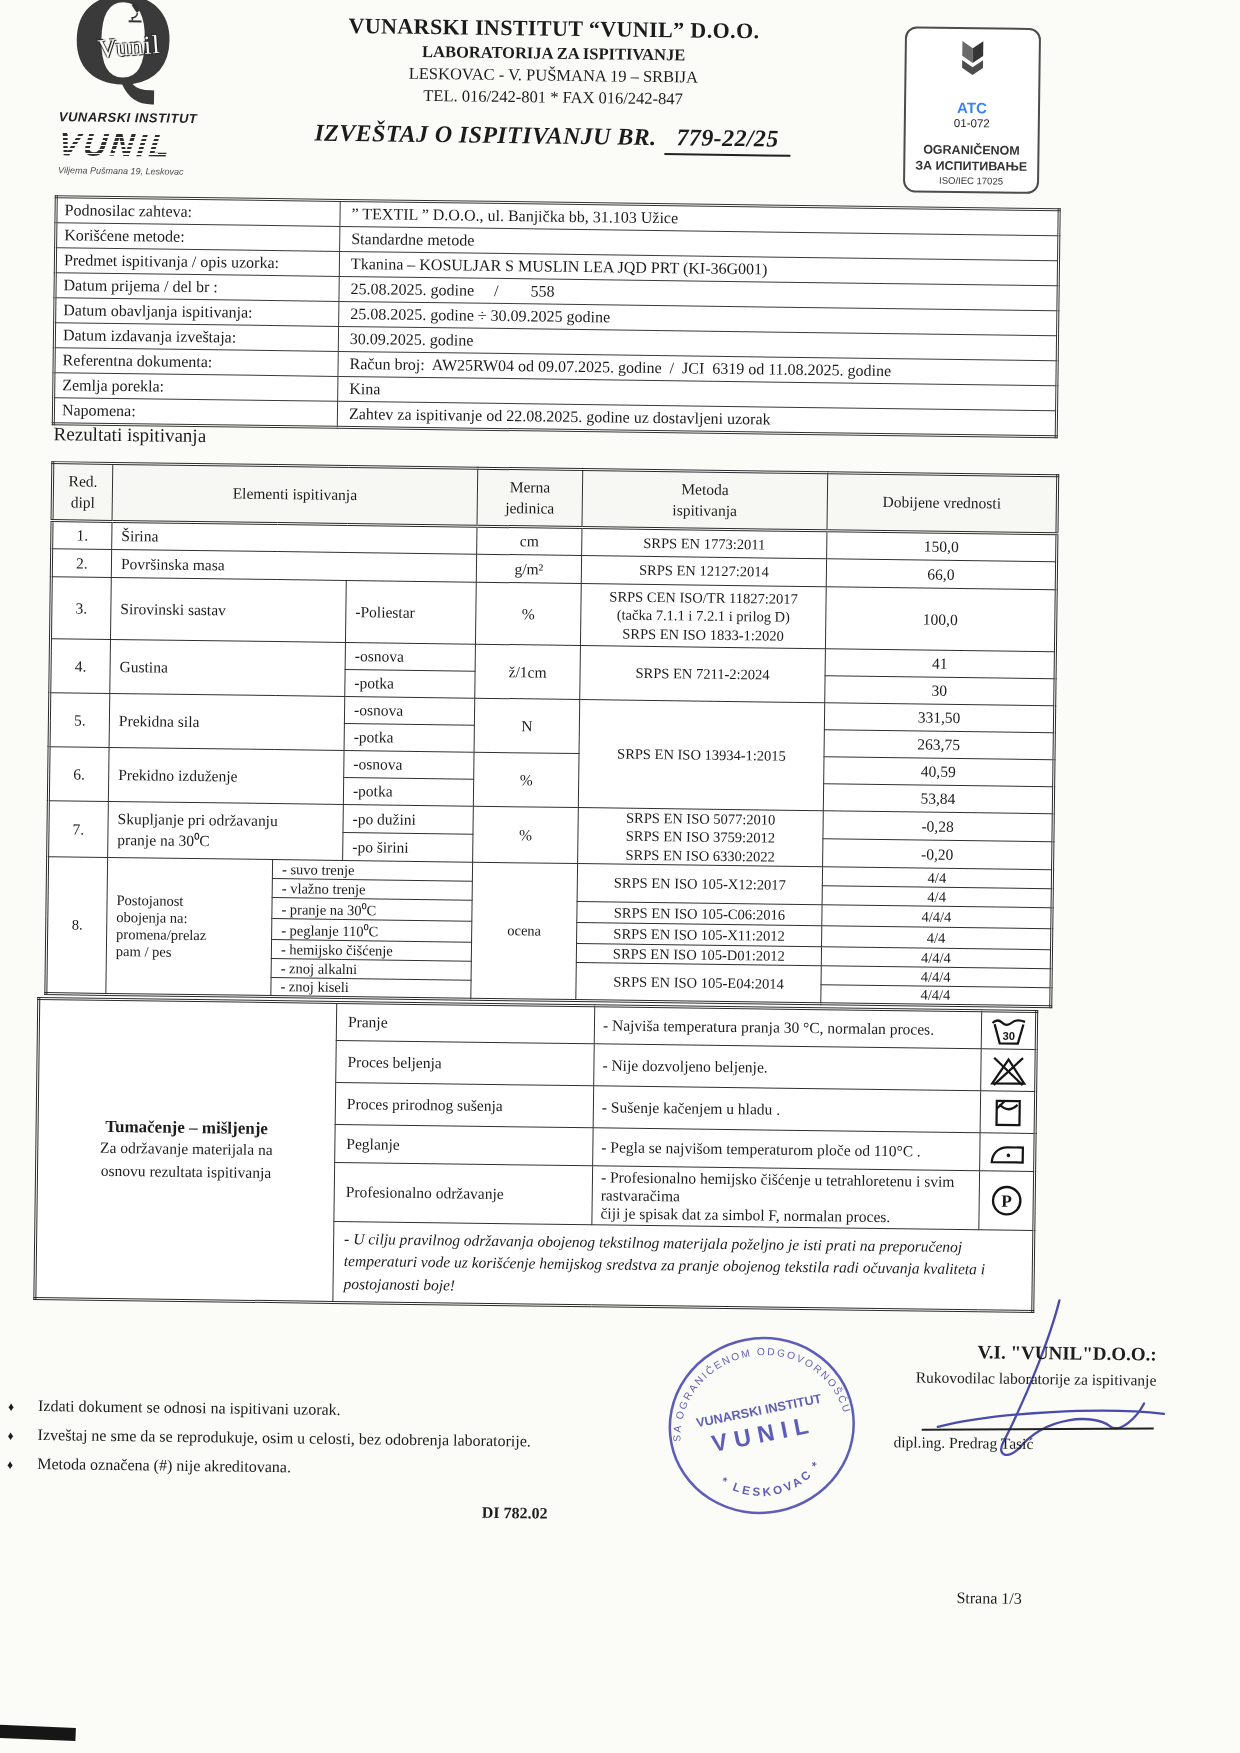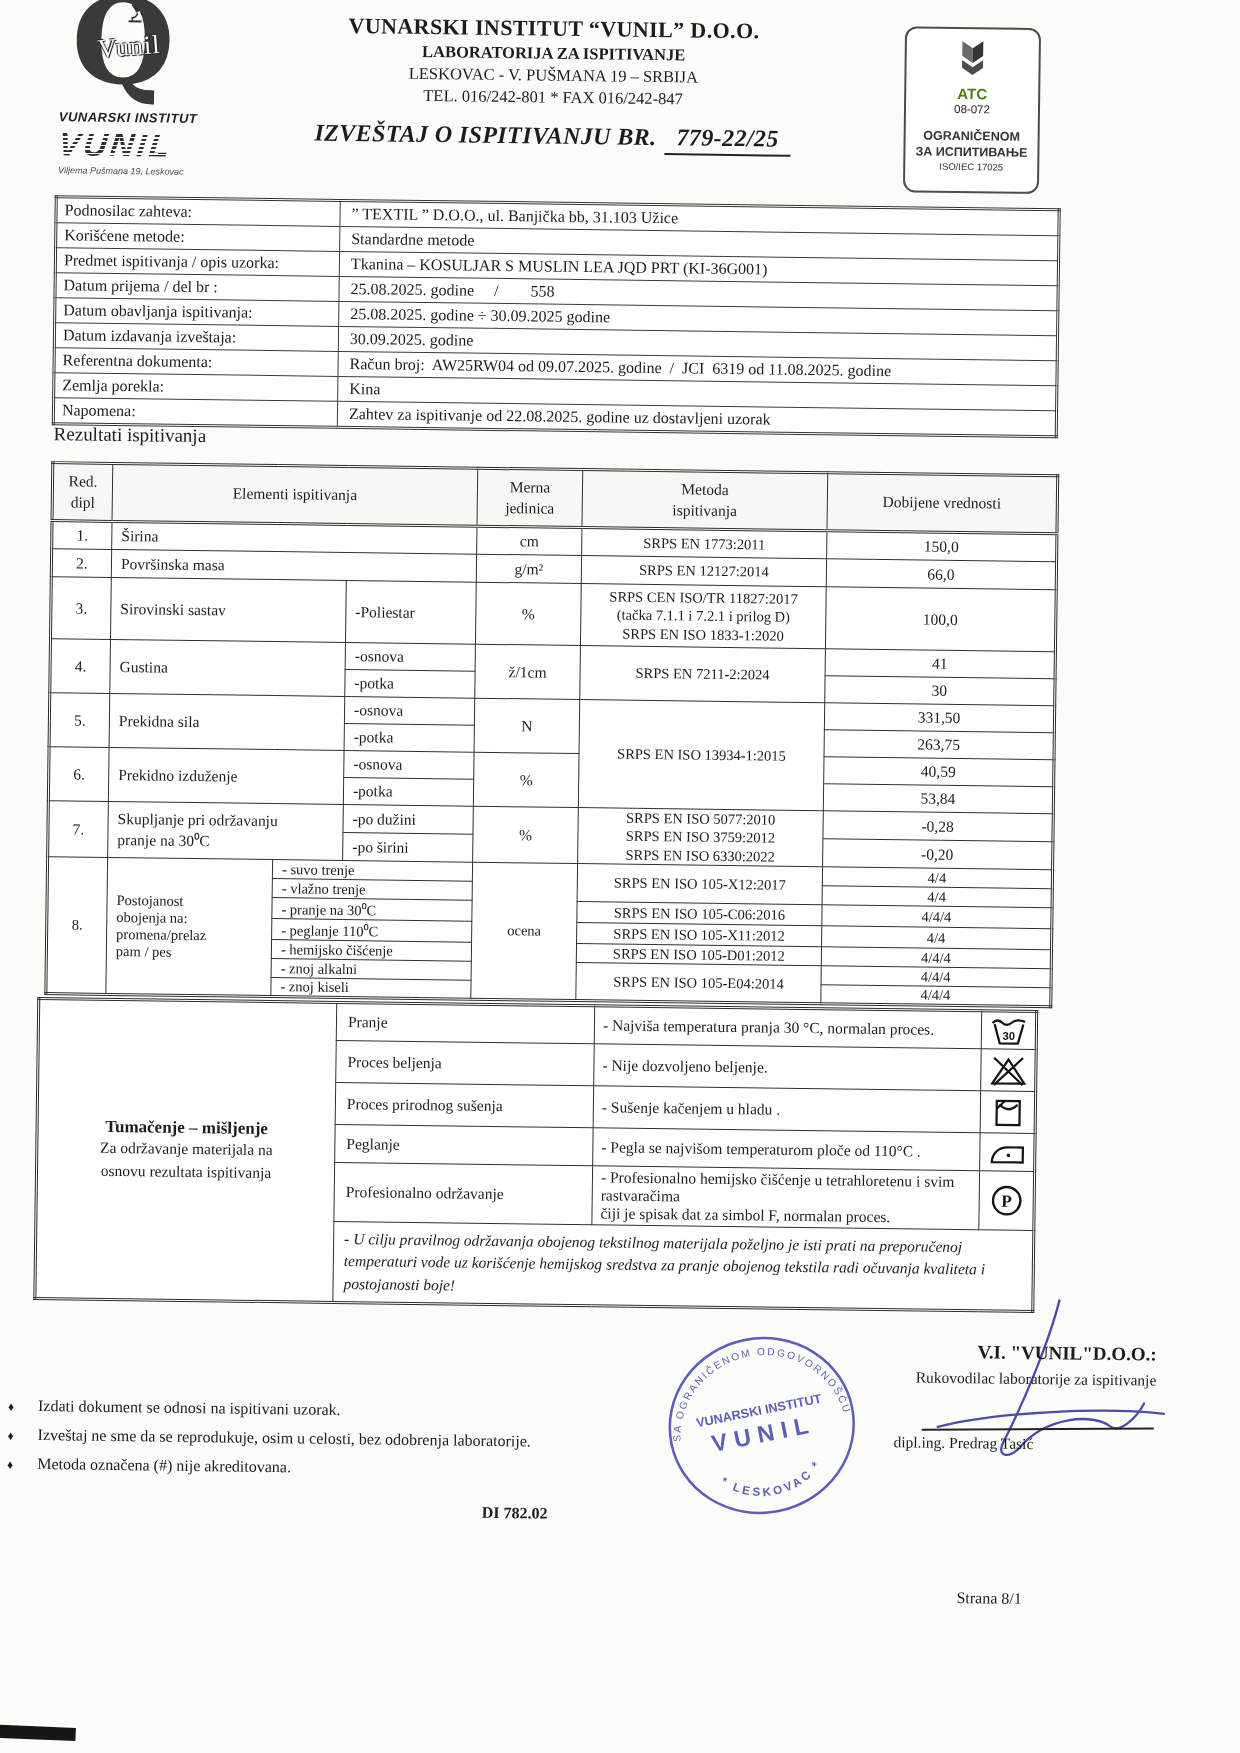--- a/index.html
+++ b/index.html
@@ -28,21 +28,21 @@
   .head-center{left:262px;top:10px;width:580px;text-align:center;}
   .hc1{font:700 22px "Liberation Serif",serif;letter-spacing:.4px;}
   .hc2{font:700 16.5px "Liberation Serif",serif;margin-top:2px;}
   .hc3,.hc4{font:400 16.5px "Liberation Serif",serif;margin-top:2px;}
   .title-line{margin-top:15px;font:italic 700 24px "Liberation Serif",serif;letter-spacing:.4px;}
   .report-no{display:inline-block;border-bottom:2.5px solid #222;padding:0 12px 2px 12px;margin-left:8px;}
 
   .atc-badge{left:903px;top:16px;width:136px;height:166px;border:2px solid #4c4c4c;border-radius:12px;
              display:flex;flex-direction:column;align-items:center;padding-top:10px;box-sizing:border-box;
              font-family:"Liberation Sans",sans-serif;background:#fff;}
-  .atc-name{font-weight:700;font-size:15px;margin-top:2px;color:#4d7c0f;}
+  .atc-name{font-weight:700;font-size:15px;margin-top:16px;color:#3b82f6;}
   .atc-no{font-size:11.5px;margin-top:1px;color:#222;}
   .atc-l1,.atc-l2{font-size:12.5px;font-weight:700;color:#333;line-height:1.25;}
   .atc-l3{font-size:9.5px;color:#333;margin-top:1px;}
   .atc-gap{height:14px;}
 
   
   .info-table{left:55px;top:196px;width:1006px;border-collapse:collapse;
               border:3px double #333;font-size:16px;background:#fff;}
   .info-table td{border:1.5px solid #3a3a3a;height:24px;padding:0 0 0 7px;}
   .info-table td.val{padding-left:11px;white-space:pre;}
@@ -121,21 +121,21 @@
     </div>
   </div>
 
   <div class="abs atc-badge">
     <svg width="38" height="44" viewBox="0 0 40 46">
       <path d="M9 2 L20 9.5 L20 25 L9 17.5 Z" fill="#6a6a6a"></path>
       <path d="M31 2 L20 9.5 L20 25 L31 17.5 Z" fill="#353535"></path>
       <path d="M9 22 L20 29.5 L31 22 L31 30 L20 37.5 L9 30 Z" fill="#4c4c4c"></path>
     </svg>
     <div class="atc-name">ATC</div>
-    <div class="atc-no">08-072</div>
+    <div class="atc-no">01-072</div>
     <div class="atc-gap"></div>
     <div class="atc-l1">OGRANIČENOM</div>
     <div class="atc-l2">ЗА ИСПИТИВАЊЕ</div>
     <div class="atc-l3">ISO/IEC 17025</div>
   </div>
 
   <table class="abs info-table">
     <colgroup>
         <col class="col-label">
         <col>
@@ -452,15 +452,15 @@
       <span class="note-bullet">♦</span>
       <span>Izveštaj ne sme da se reprodukuje, osim u celosti, bez odobrenja laboratorije.</span>
     </div>
     <div class="note-row">
       <span class="note-bullet">♦</span>
       <span>Metoda označena (#) nije akreditovana.</span>
     </div>
   </div>
 
   <div class="abs doc-code">DI 782.02</div>
-  <div class="abs page-no">Strana 8/1</div>
+  <div class="abs page-no">Strana 1/3</div>
   <div class="abs scan-artifact"></div>
 </div>
 
 </body></html>

